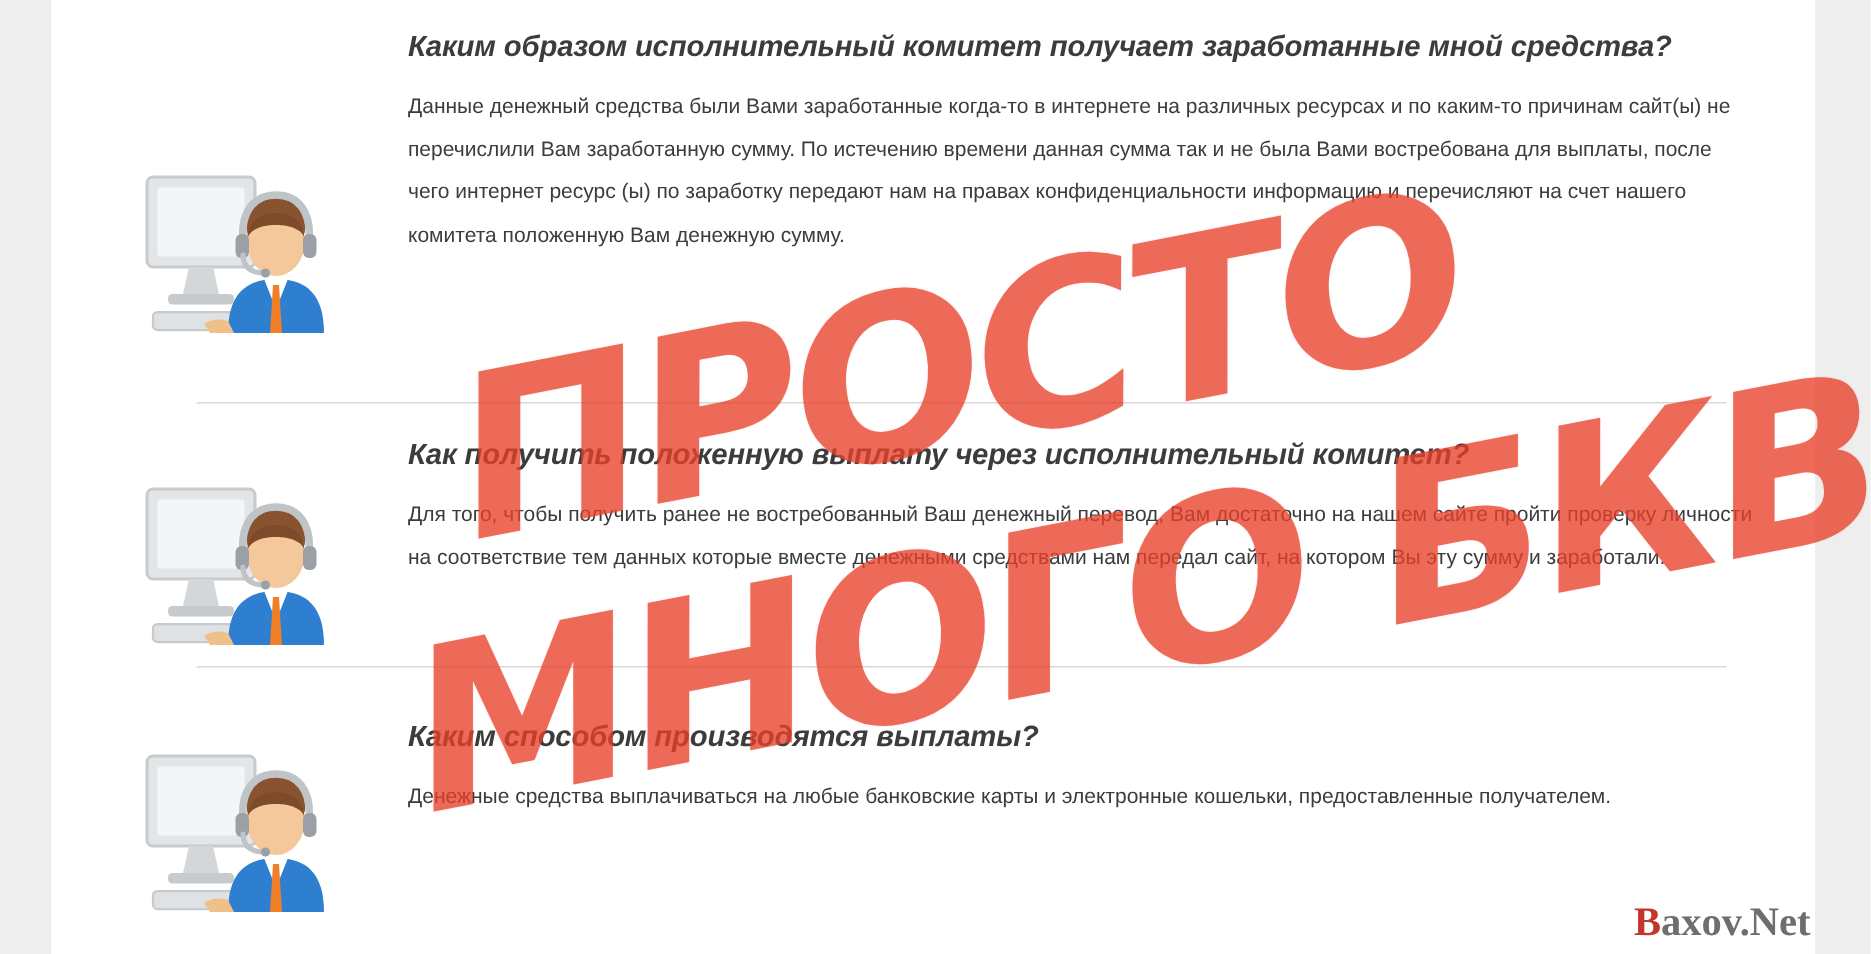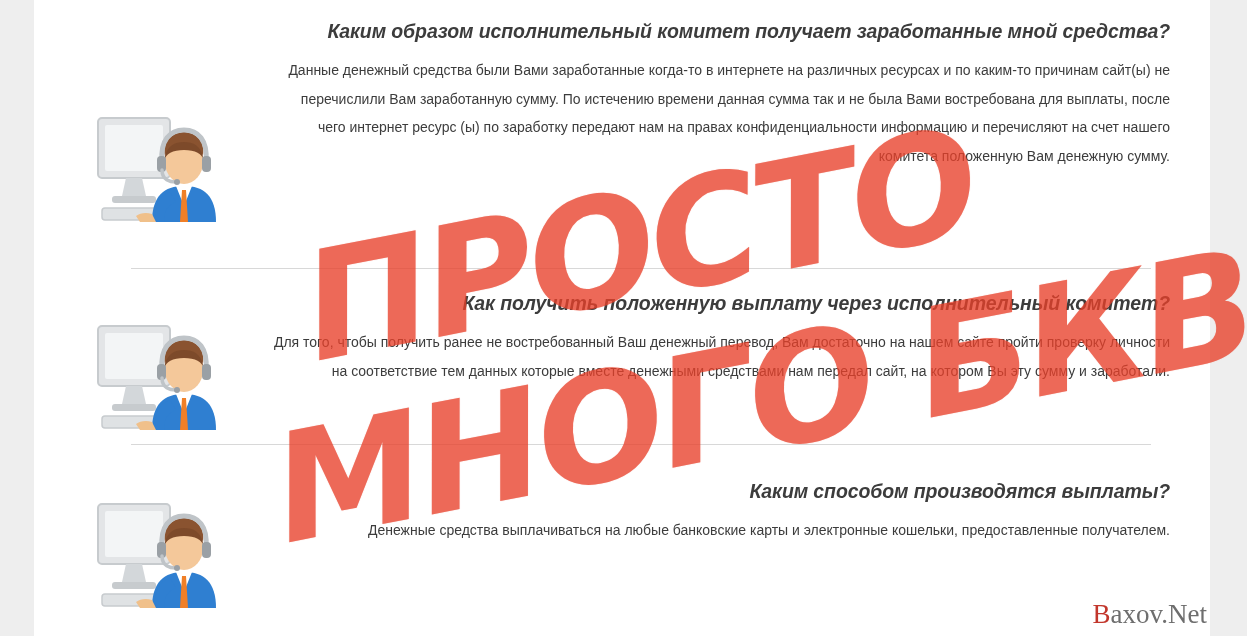--- a/index.html
+++ b/index.html
@@ -14,21 +14,20 @@
     overflow: hidden;
     position: relative;
   }
   .page {
     position: absolute;
     left: 0; top: 0;
     width: 1247px;
     height: 636px;
     background: #e5e5e5;
     overflow: hidden;
-    text-align: right;
   }
   
   .gutter {
     position: absolute;
     top: 0;
     height: 636px;
     background: #eeeeee;
     width: 34px;
   }
   .gutter.left { left: 0; }
@@ -120,21 +119,21 @@
     font-size: 150px;
     letter-spacing: -4px;
     transform: rotate(-11deg);
     transform-origin: left top;
   }
   .brand {
     position: absolute;
     right: 40px;
     bottom: 6px;
     font-family: "Liberation Serif", serif;
-    font-weight: normal;
+    font-weight: bold;
     font-size: 27px;
     color: #6e6e6e;
     letter-spacing: 0px;
     z-index: 6;
   }
   .brand .b-red { color: #c2362c; }
 </style>
 </head>
 <body>
 

